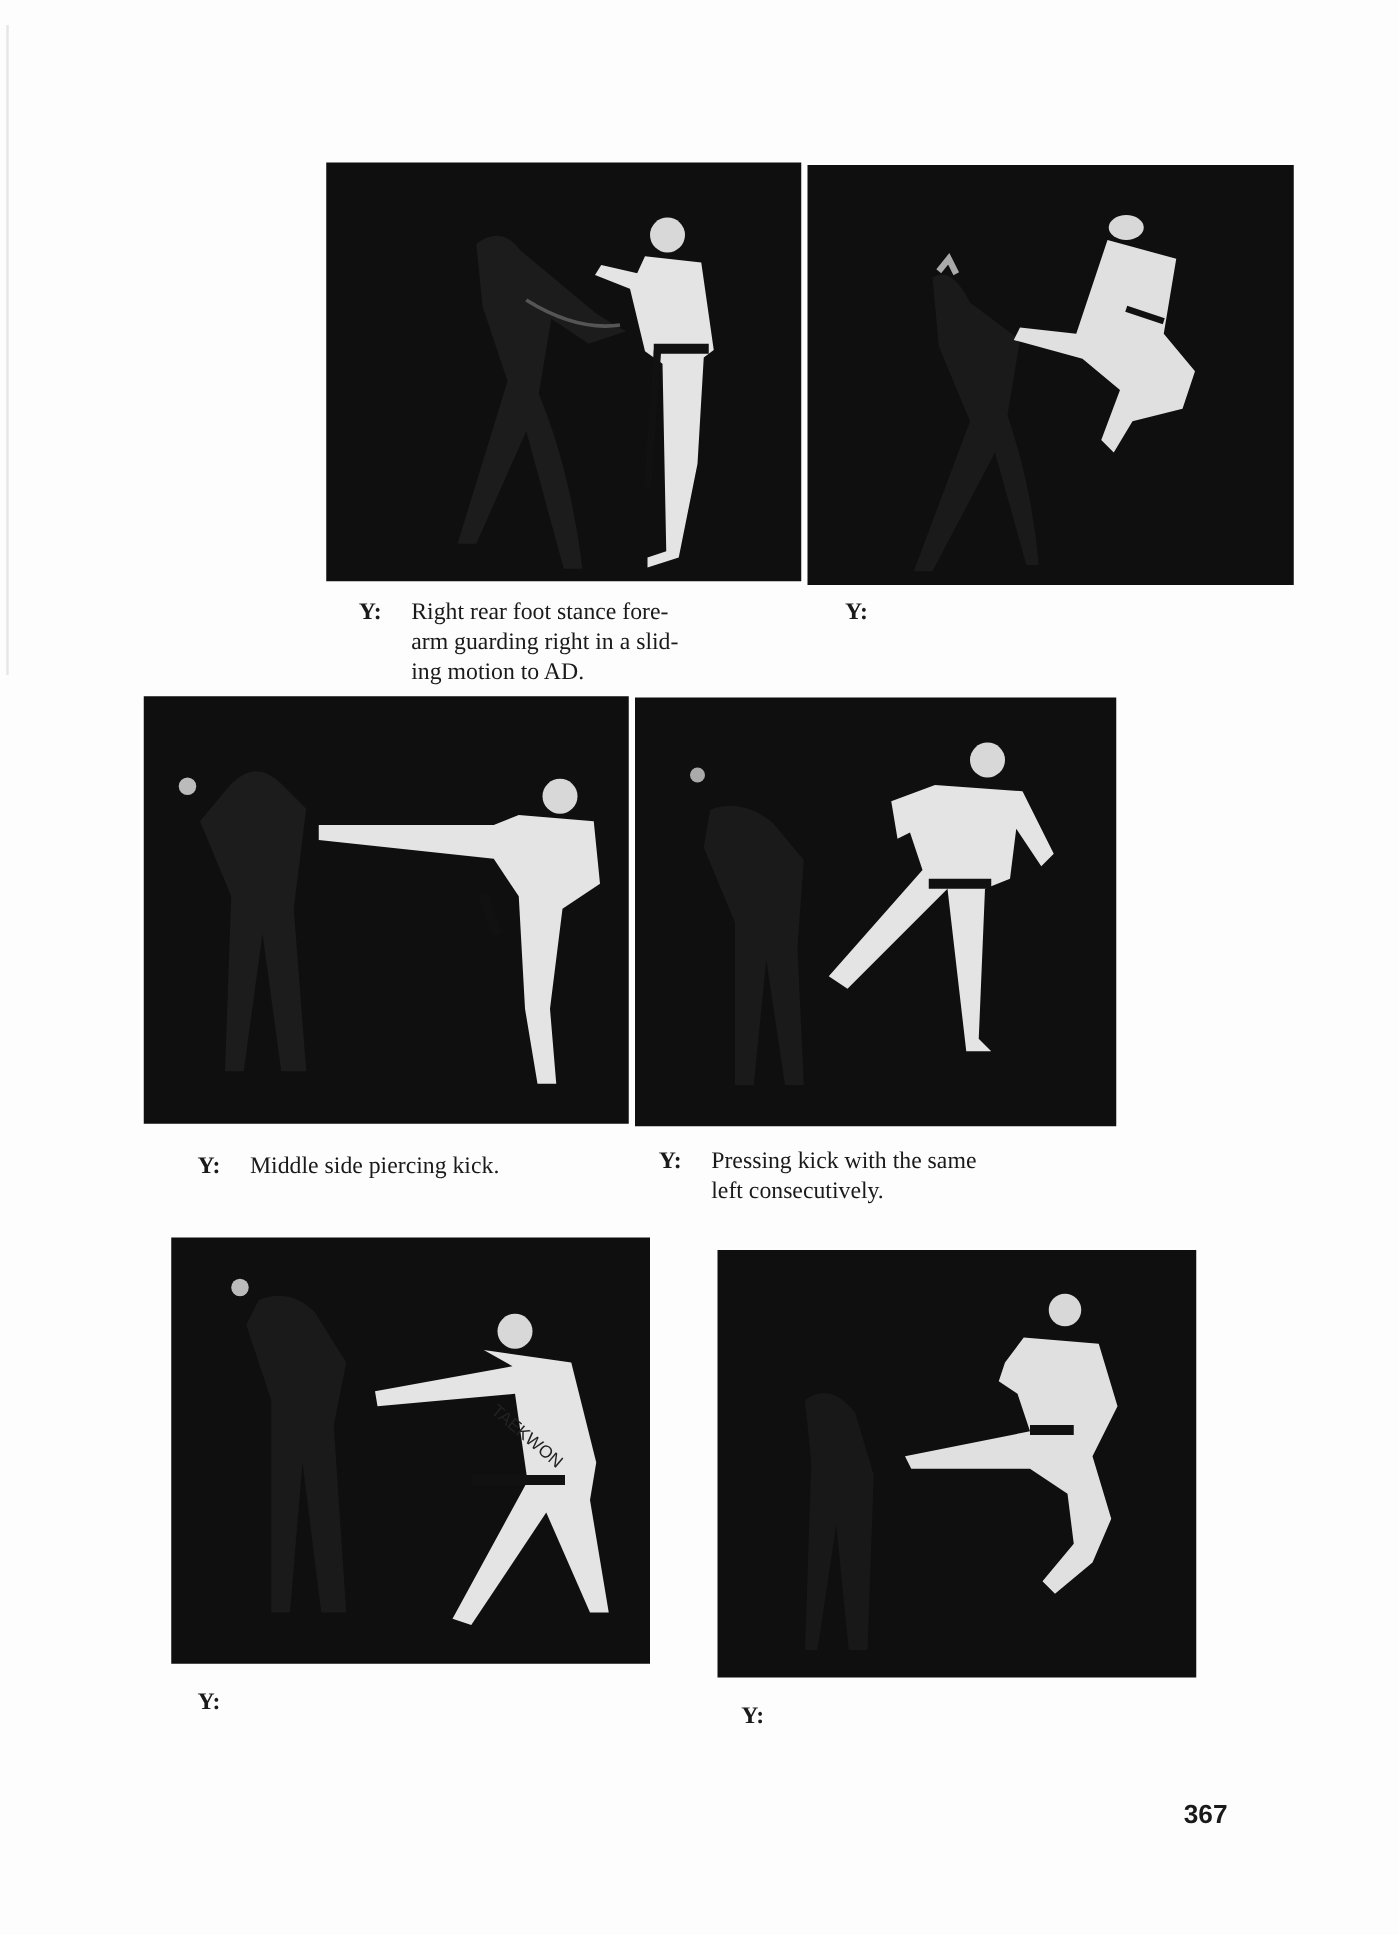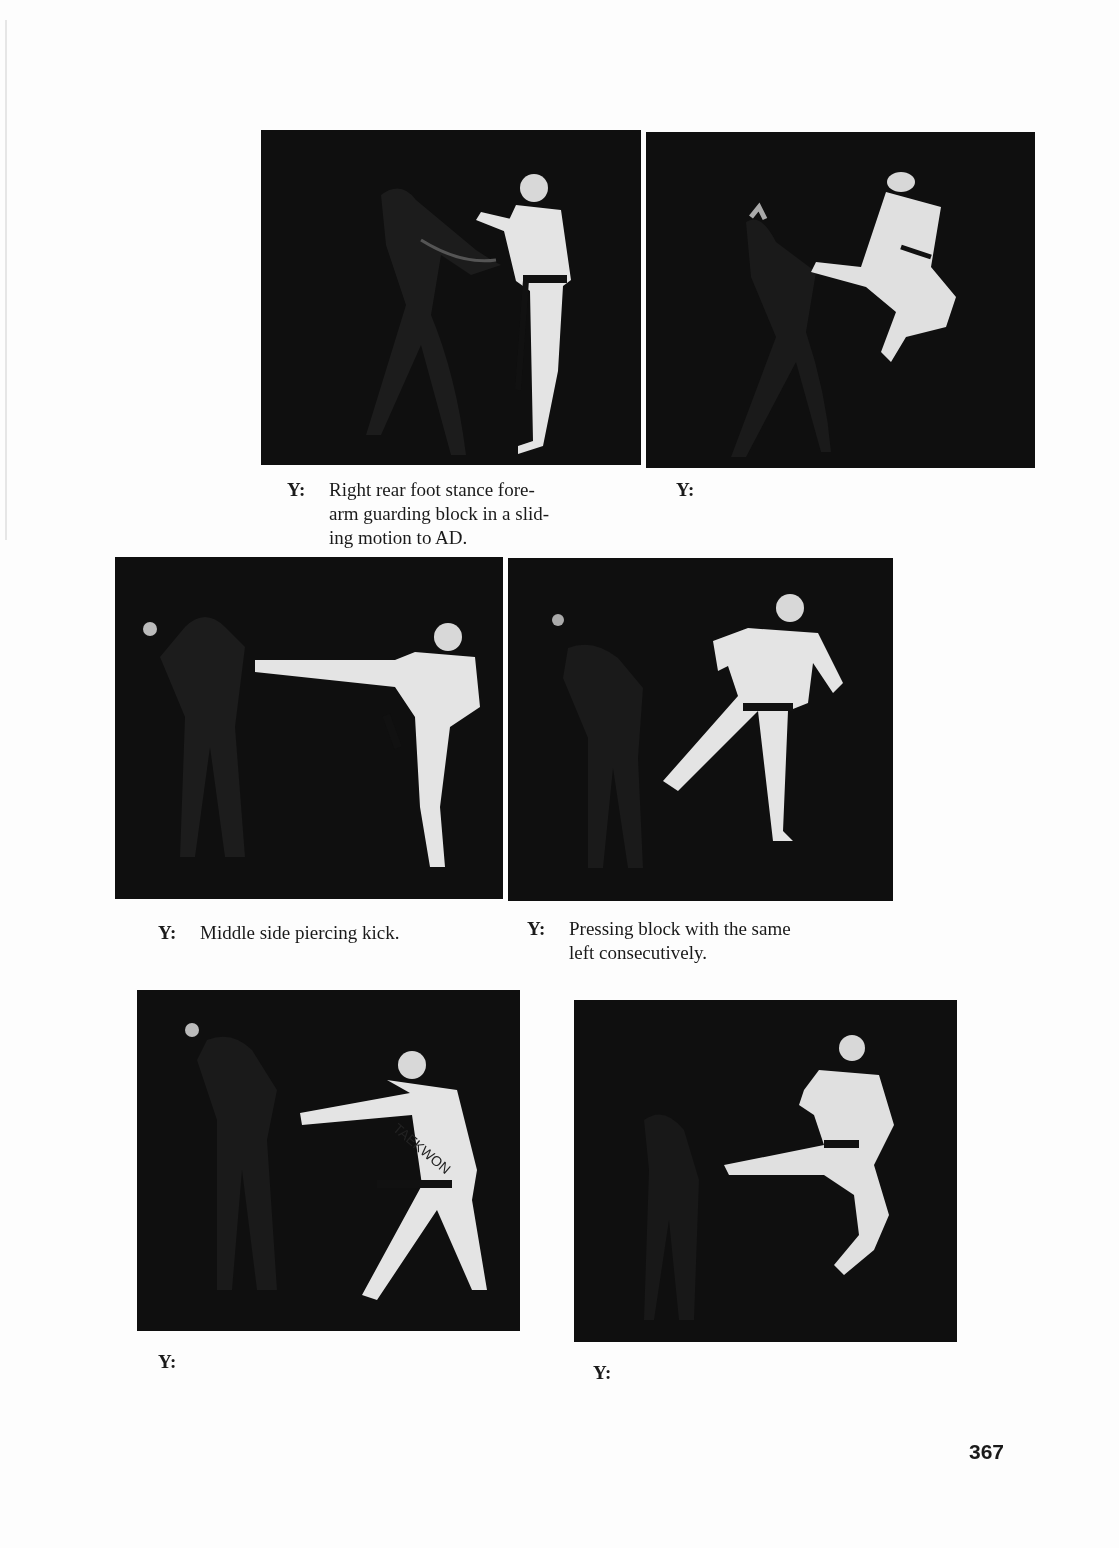--- a/index.html
+++ b/index.html
@@ -6,21 +6,21 @@
   body {
     width:1119px; height:1548px; background:#fdfdfd; position:relative; overflow:hidden;
     font-family:"DejaVu Serif","Liberation Serif",serif; color:#1a1a1a;
   }
   .edge-line { position:absolute; left:5px; top:20px; width:2px; height:520px; background:#e6e6e6; }
   .photo { position:absolute; background:#0f0f0f; overflow:hidden; }
   .photo svg { width:100%; height:100%; display:block; }
   .caption { position:absolute; font-size:19px; line-height:24px; display:flex; }
   .caption .prefix { font-weight:bold; width:42px; flex:none; font-family:"Liberation Serif",serif; }
   .caption .text { font-family:Liberation Serif, serif; }
-  .page-number { position:absolute; left:969px; top:1440px; font-family:"Liberation Sans",sans-serif; font-weight:bold; font-size:21px; }
+  .page-number { position:absolute; left:947px; top:1440px; font-family:"Liberation Sans",sans-serif; font-weight:bold; font-size:21px; }
 </style>
 </head>
 <body>
 
 <div class="edge-line"></div>
 
 <div class="photo" style="left:261px;top:130px;width:380px;height:335px;" title="photo of two martial artists, white-uniformed one in guarding block stance">
   <svg viewBox="0 0 380 335">
 
     <path d="M120 65 q20-15 35 5 l60 50 q15 10 25 15 l-30 10 -30-20 -10 60 q25 60 35 140 l-15 0 -30-110 -40 90 -15 0 40-130 -20-60z" fill="#1c1c1c"></path>
@@ -30,21 +30,21 @@
     <path d="M255 75 l45 5 10 70 -8 6 -5 85 -15 75 -25 8 0-8 15-5 -3-150 -14 -10 -12-50z" fill="#e4e4e4"></path>
     <path d="M255 90 l-35-8 -5 8 38 15z" fill="#e4e4e4"></path>
     <rect x="262" y="145" width="44" height="8" fill="#111"></rect>
     <path d="M265 150 l-8 110" stroke="#111" stroke-width="6"></path>
   </svg>
 </div>
 <div class="caption" style="left:287px;top:478px;width:350px;">
   <span class="prefix">Y:</span>
   <span class="text">
     <span>Right rear foot stance fore-</span><br>
-    <span>arm guarding block in a slid-</span><br>
+    <span>arm guarding right in a slid-</span><br>
     <span>ing motion to AD.</span>
   </span>
 </div>
 
 <div class="photo" style="left:646px;top:132px;width:389px;height:336px;" title="photo of white-uniformed martial artist performing flying side turning kick">
   <svg viewBox="0 0 389 336">
     <path d="M100 90 q15-10 30 20 l40 30 -10 60 q20 60 25 120 l-10 0 -25-90 -50 95 -15 0 45-120 -25-60z" fill="#1a1a1a"></path>
     <path d="M105 85 l8 -10 6 12" stroke="#aaa" stroke-width="5" fill="none"></path>
     <ellipse cx="255" cy="50" rx="14" ry="10" fill="#d8d8d8"></ellipse>
     <path d="M240 60 l55 15 -10 60 25 30 -10 30 -40 10 -15 25 -10 -10 15-40 -30-25 -55-15 5-10 45 5z" fill="#e0e0e0"></path>
@@ -74,21 +74,21 @@
     <path d="M60 90 q25-10 50 10 l25 30 -5 70 5 110 -15 0 -15-100 -10 100 -15 0 0-130 -25-60z" fill="#1a1a1a"></path>
     <circle cx="50" cy="62" r="6" fill="#aaa"></circle>
     <circle cx="282" cy="50" r="14" fill="#d8d8d8"></circle>
     <path d="M240 70 l70 5 25 50 -10 10 -20-30 -5 40 -20 8 -5 120 10 10 -20 0 -15-130 -80 80 -15-10 75-85 -10-30 -10 5 -5-30z" fill="#e4e4e4"></path>
     <rect x="235" y="145" width="50" height="8" fill="#111"></rect>
   </svg>
 </div>
 <div class="caption" style="left:527px;top:917px;width:360px;">
   <span class="prefix">Y:</span>
   <span class="text">
-    <span>Pressing block with the same</span><br>
+    <span>Pressing kick with the same</span><br>
     <span>left consecutively.</span>
   </span>
 </div>
 
 <div class="photo" style="left:137px;top:990px;width:383px;height:341px;" title="photo of white-uniformed martial artist performing reverse punch">
   <svg viewBox="0 0 383 341">
     <path d="M70 50 q25-10 45 10 l25 40 -10 50 10 150 -20 0 -15-120 -10 120 -15 0 0-170 -20-60z" fill="#1a1a1a"></path>
     <circle cx="55" cy="40" r="7" fill="#bbb"></circle>
     <circle cx="275" cy="75" r="14" fill="#d8d8d8"></circle>
     <path d="M250 90 l70 10 20 80 -5 30 15 90 -15 0 -35-80 -60 90 -15-5 60-110 -10-70 -110 10 -2-12 110-20z" fill="#e4e4e4"></path>

